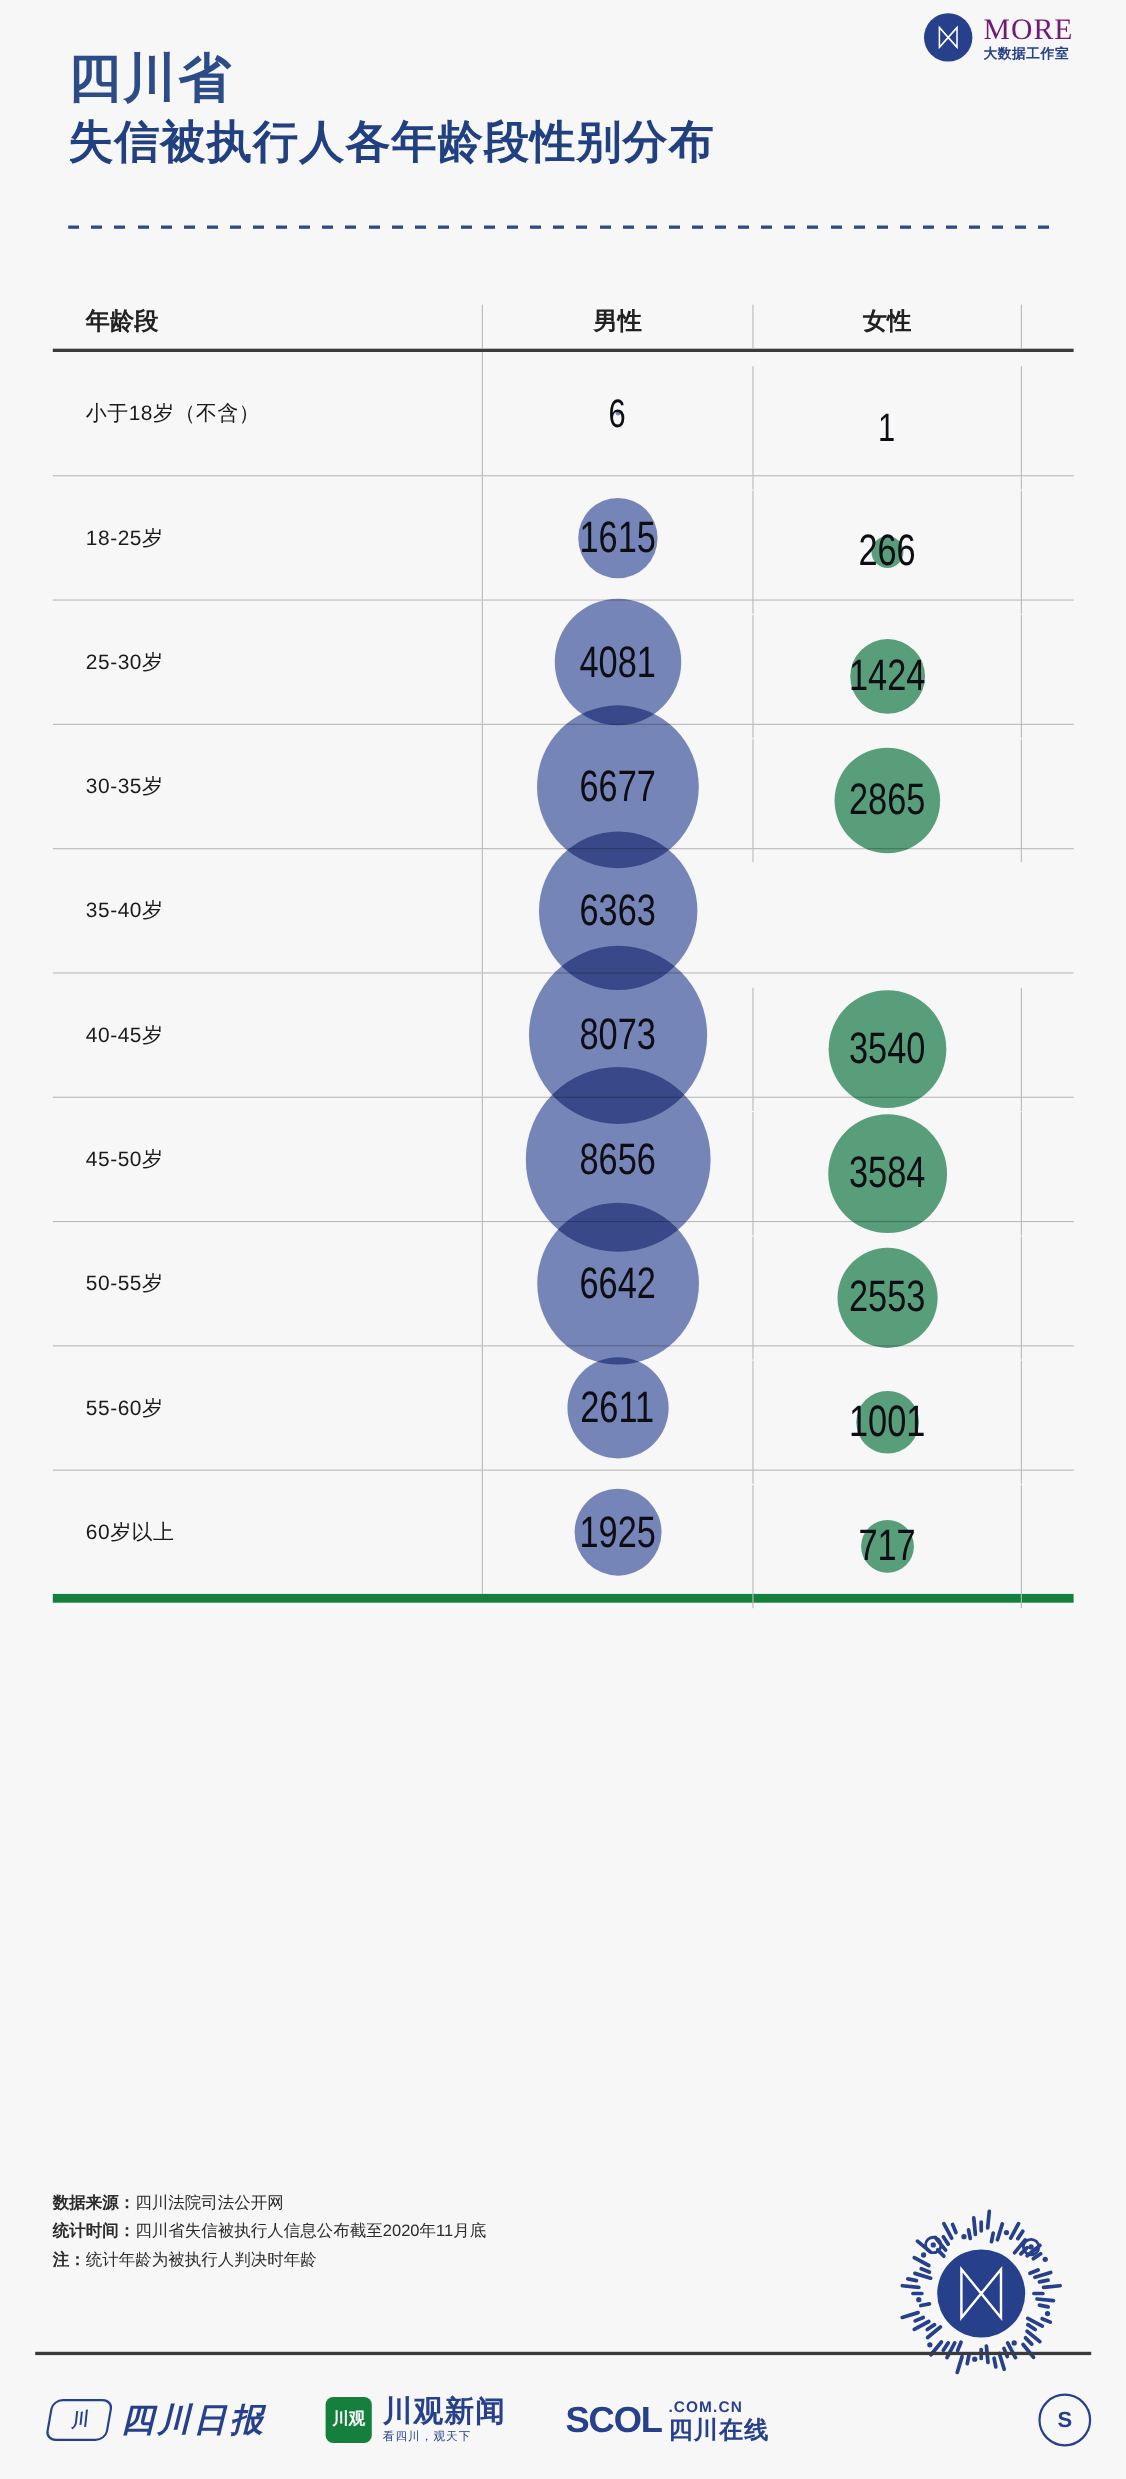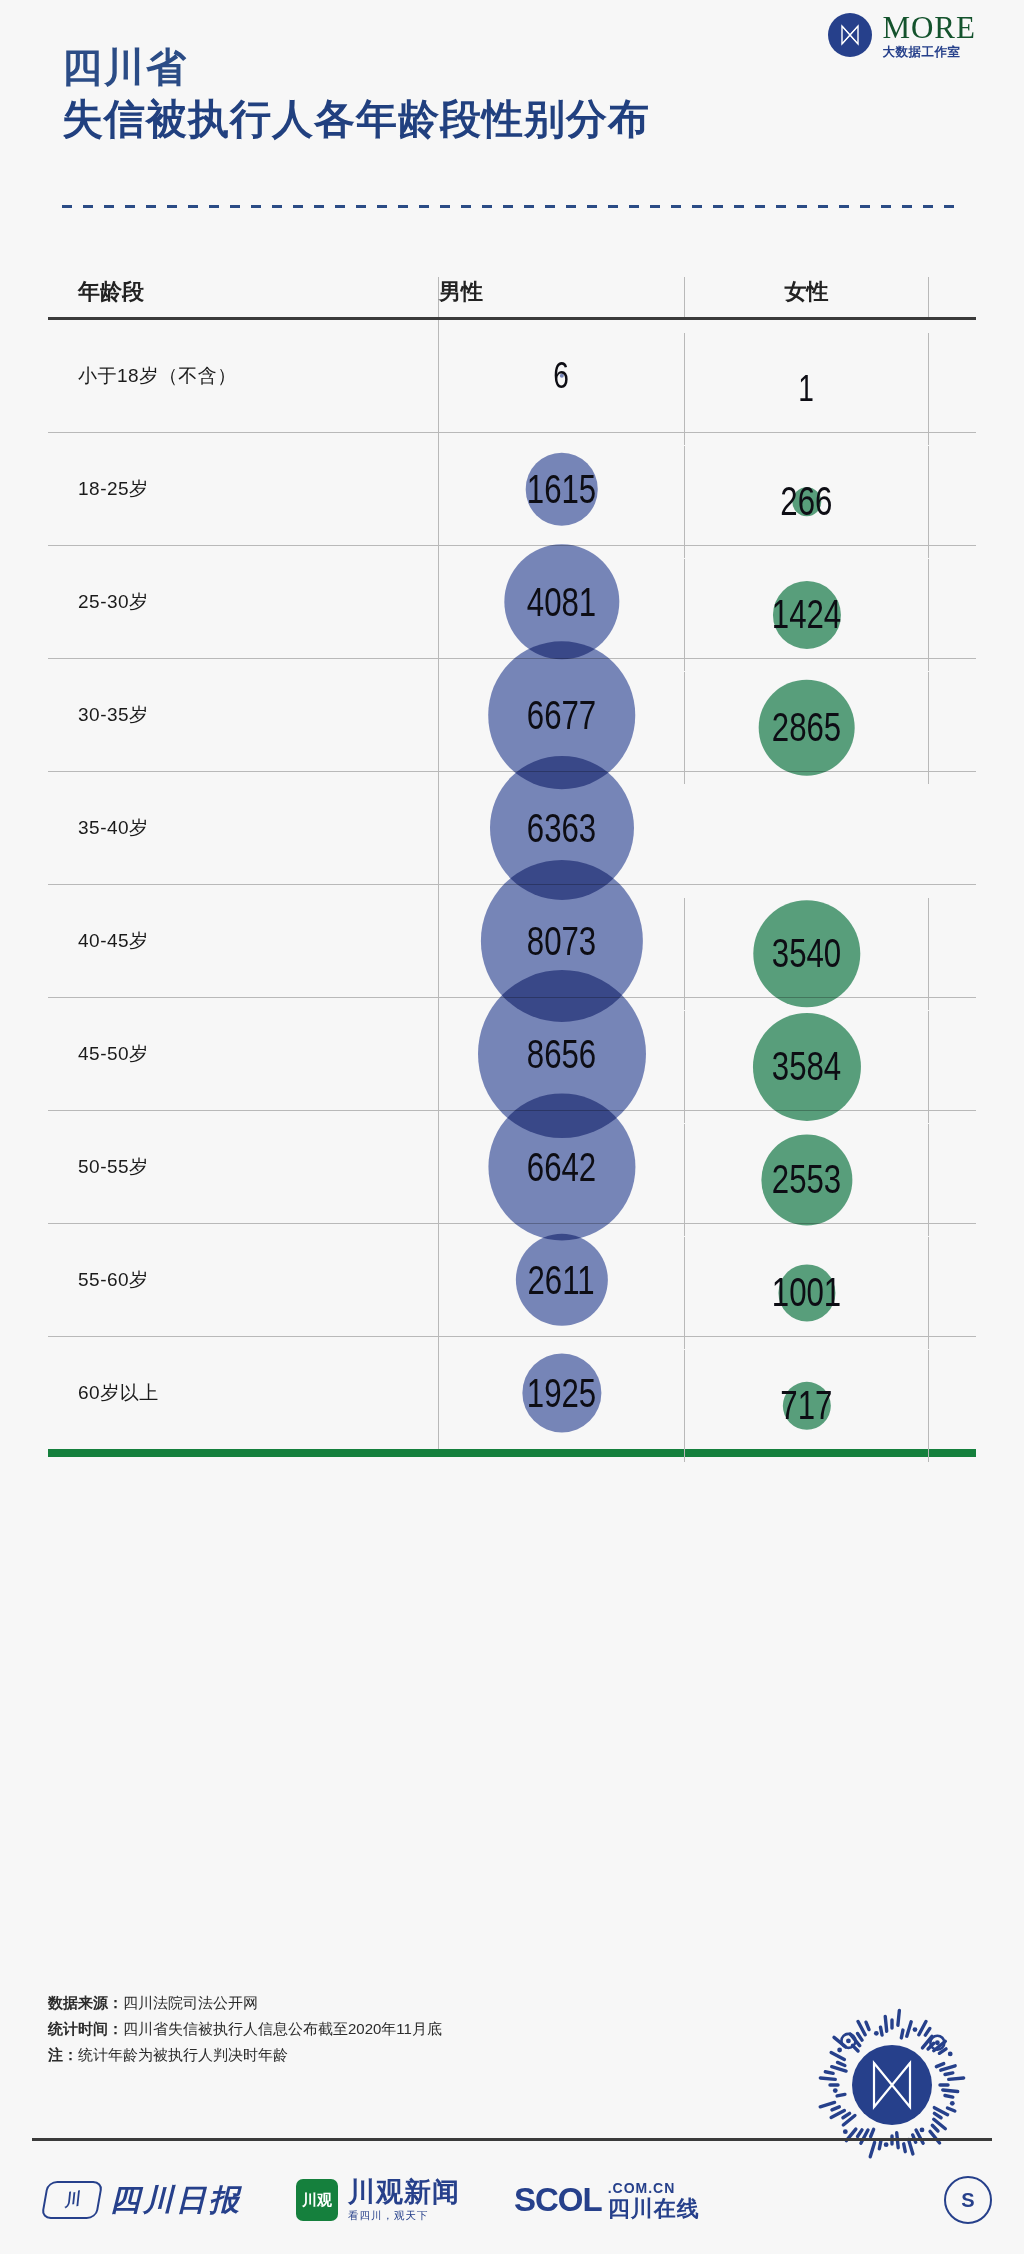--- a/index.html
+++ b/index.html
@@ -18,30 +18,30 @@
     position:absolute;top:12px;right:48px;
     display:flex;align-items:center;gap:10px;
   }
   .brand-mark{
     width:44px;height:44px;border-radius:50%;
     background:#26408B;display:flex;align-items:center;justify-content:center;
   }
   .brand-mark svg{display:block;}
   .brand-text{display:flex;flex-direction:column;line-height:1;}
   .brand-main{
-    font-size:31px;letter-spacing:1px;color:#14532d;
+    font-size:27px;letter-spacing:1px;color:#701a75;
     font-family:"Liberation Serif","DejaVu Serif",serif;font-weight:400;
   }
   .brand-sub{
     font-size:12.5px;letter-spacing:.5px;color:#26408B;font-weight:700;margin-top:3px;
   }
 
   .title-wrap{position:absolute;left:62px;top:44px;}
   .title-l1{
-    font-size:40px;font-weight:700;color:#2B4C86;letter-spacing:2px;line-height:1.18;
+    font-size:48px;font-weight:700;color:#2B4C86;letter-spacing:2px;line-height:1.18;
   }
   .title-l2{
     position:relative;display:inline-block;
     font-size:41px;font-weight:700;color:#21407F;letter-spacing:1px;line-height:1.2;
     margin-top:4px;
   }
   .title-underline{
     position:absolute;left:300px;bottom:-6px;width:272px;height:13px;background:#1F7A3D;z-index:-1;
   }
   .dash-rule{
@@ -52,21 +52,21 @@
   
   .table{position:absolute;left:48px;top:255px;width:928px;}
   .thead{
     display:flex;align-items:flex-end;height:62px;
     border-bottom:3px solid #3b3b3b;
   }
   .th{
     font-size:22px;font-weight:700;color:#222;padding-bottom:10px;
   }
   .th.c-age{width:390px;padding-left:30px;}
-  .th.c-male{width:245px;text-align:left;}
+  .th.c-male{width:245px;text-align:center;}
   .th.c-female{width:243px;text-align:center;}
 
   .tbody{position:relative;}
   .row{
     position:relative;display:flex;align-items:center;height:112px;
     border-bottom:1px solid #b9b9b9;
   }
   .row:last-child{border-bottom:8px solid #15803d;}
   .cell{position:relative;height:100%;display:flex;align-items:center;}
   .c-age{width:390px;padding-left:30px;box-sizing:border-box;}

